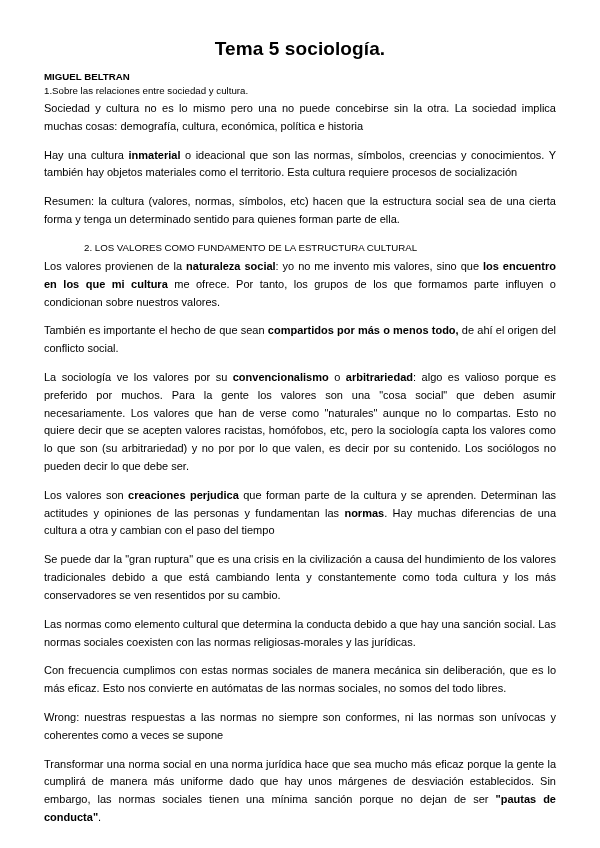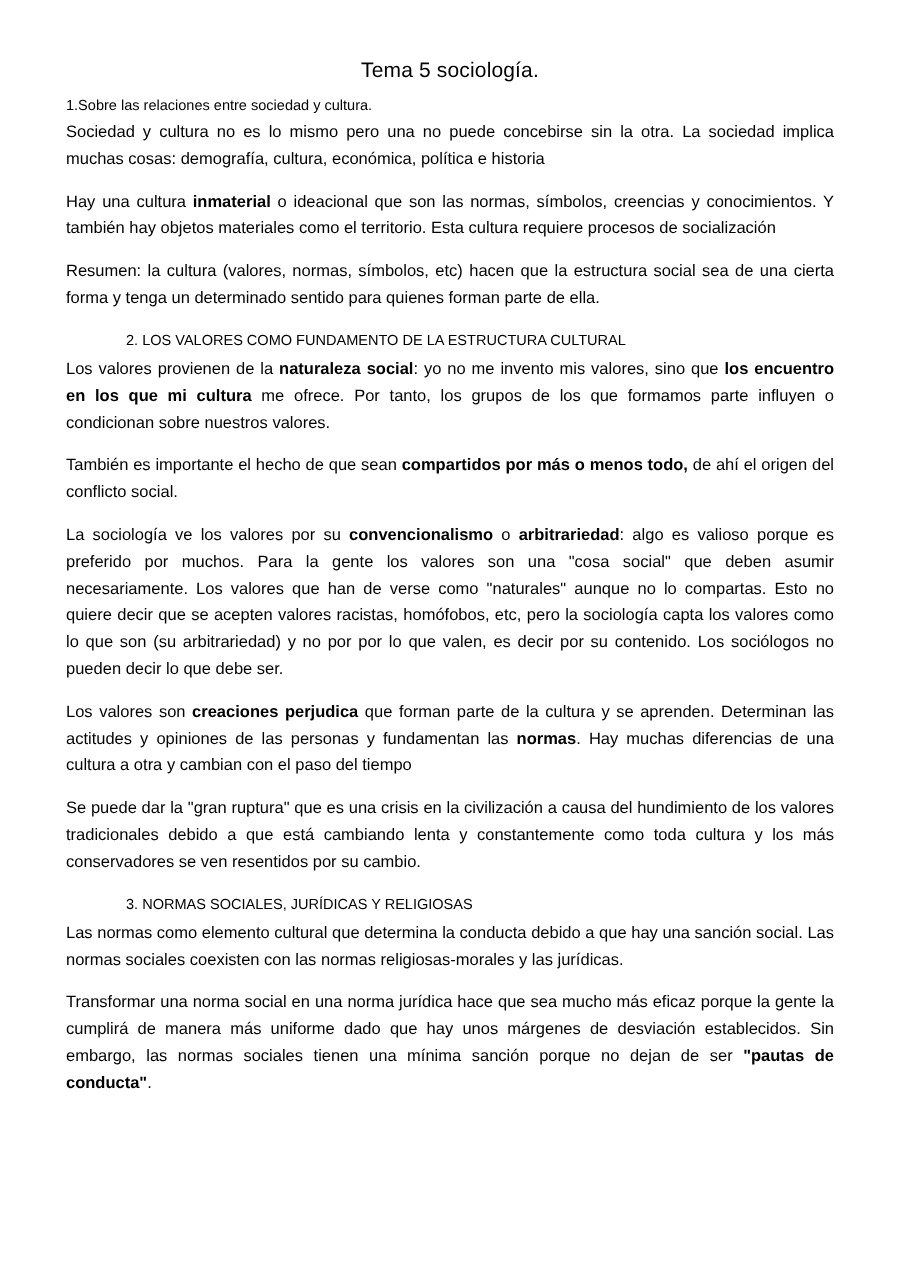--- a/index.html
+++ b/index.html
@@ -16,22 +16,22 @@
   }
   .page {
     width: 600px;
     height: 848px;
     box-sizing: border-box;
     padding: 38px 44px 20px 44px;
     background: #ffffff;
   }
   .doc-title {
     text-align: center;
-    font-weight: normal;
-    font-size: 14px;
+    font-weight: bold;
+    font-size: 19px;
     margin: 0 0 11px 0;
     letter-spacing: 0.1px;
   }
   .author {
     font-weight: bold;
     font-size: 9.7px;
     margin: 0 0 3px 0;
   }
   .section-head {
     font-weight: normal;
@@ -51,20 +51,21 @@
   }
   b { font-weight: bold; }
 </style>
 </head>
 <body>
 
 <div class="page">
 
   <h1 class="doc-title">Tema 5 sociología.</h1>
 
+  <div class="author">MIGUEL BELTRAN</div>
 
   <div class="section-head">1.Sobre las relaciones entre sociedad y cultura.</div>
 
   <p class="para">Sociedad y cultura no es lo mismo pero una no puede concebirse sin la otra. La sociedad implica muchas cosas: demografía, cultura, económica, política e historia</p>
 
   <p class="para">Hay una cultura <b>inmaterial</b> o ideacional que son las normas, símbolos, creencias y conocimientos. Y también hay objetos materiales como el territorio. Esta cultura requiere procesos de socialización</p>
 
   <p class="para">Resumen: la cultura (valores, normas, símbolos, etc) hacen que la estructura social sea de una cierta forma y tenga un determinado sentido para quienes forman parte de ella.</p>
 
   <div class="section-head spaced">2. LOS VALORES COMO FUNDAMENTO DE LA ESTRUCTURA CULTURAL</div>
@@ -72,22 +73,23 @@
   <p class="para">Los valores provienen de la <b>naturaleza social</b>: yo no me invento mis valores, sino que <b>los encuentro en los que mi cultura</b> me ofrece. Por tanto, los grupos de los que formamos parte influyen o condicionan sobre nuestros valores.</p>
 
   <p class="para">También es importante el hecho de que sean <b>compartidos por más o menos todo,</b> de ahí el origen del conflicto social.</p>
 
   <p class="para">La sociología ve los valores por su <b>convencionalismo</b> o <b>arbitrariedad</b>: algo es valioso porque es preferido por muchos. Para la gente los valores son una "cosa social" que deben asumir necesariamente. Los valores que han de verse como "naturales" aunque no lo compartas. Esto no quiere decir que se acepten valores racistas, homófobos, etc, pero la sociología capta los valores como lo que son (su arbitrariedad) y no por por lo que valen, es decir por su contenido. Los sociólogos no pueden decir lo que debe ser.</p>
 
   <p class="para">Los valores son <b>creaciones perjudica</b> que forman parte de la cultura y se aprenden. Determinan las actitudes y opiniones de las personas y fundamentan las <b>normas</b>. Hay muchas diferencias de una cultura a otra y cambian con el paso del tiempo</p>
 
   <p class="para">Se puede dar la "gran ruptura" que es una crisis en la civilización a causa del hundimiento de los valores tradicionales debido a que está cambiando lenta y constantemente como toda cultura y los más conservadores se ven resentidos por su cambio.</p>
 
-  <div class="section-head spaced">3. NORMAS SOCIALES, JURÍDICAS Y RELIGIOSAS</div>
 
   <p class="para">Las normas como elemento cultural que determina la conducta debido a que hay una sanción social. Las normas sociales coexisten con las normas religiosas-morales y las jurídicas.</p>
 
+  <p class="para">Con frecuencia cumplimos con estas normas sociales de manera mecánica sin deliberación, que es lo más eficaz. Esto nos convierte en autómatas de las normas sociales, no somos del todo libres.</p>
 
+  <p class="para">Wrong: nuestras respuestas a las normas no siempre son conformes, ni las normas son unívocas y coherentes como a veces se supone</p>
 
 
   <p class="para">Transformar una norma social en una norma jurídica hace que sea mucho más eficaz porque la gente la cumplirá de manera más uniforme dado que hay unos márgenes de desviación establecidos. Sin embargo, las normas sociales tienen una mínima sanción porque no dejan de ser <b>"pautas de conducta"</b>.</p>
 
 </div>
 
 </body></html>

